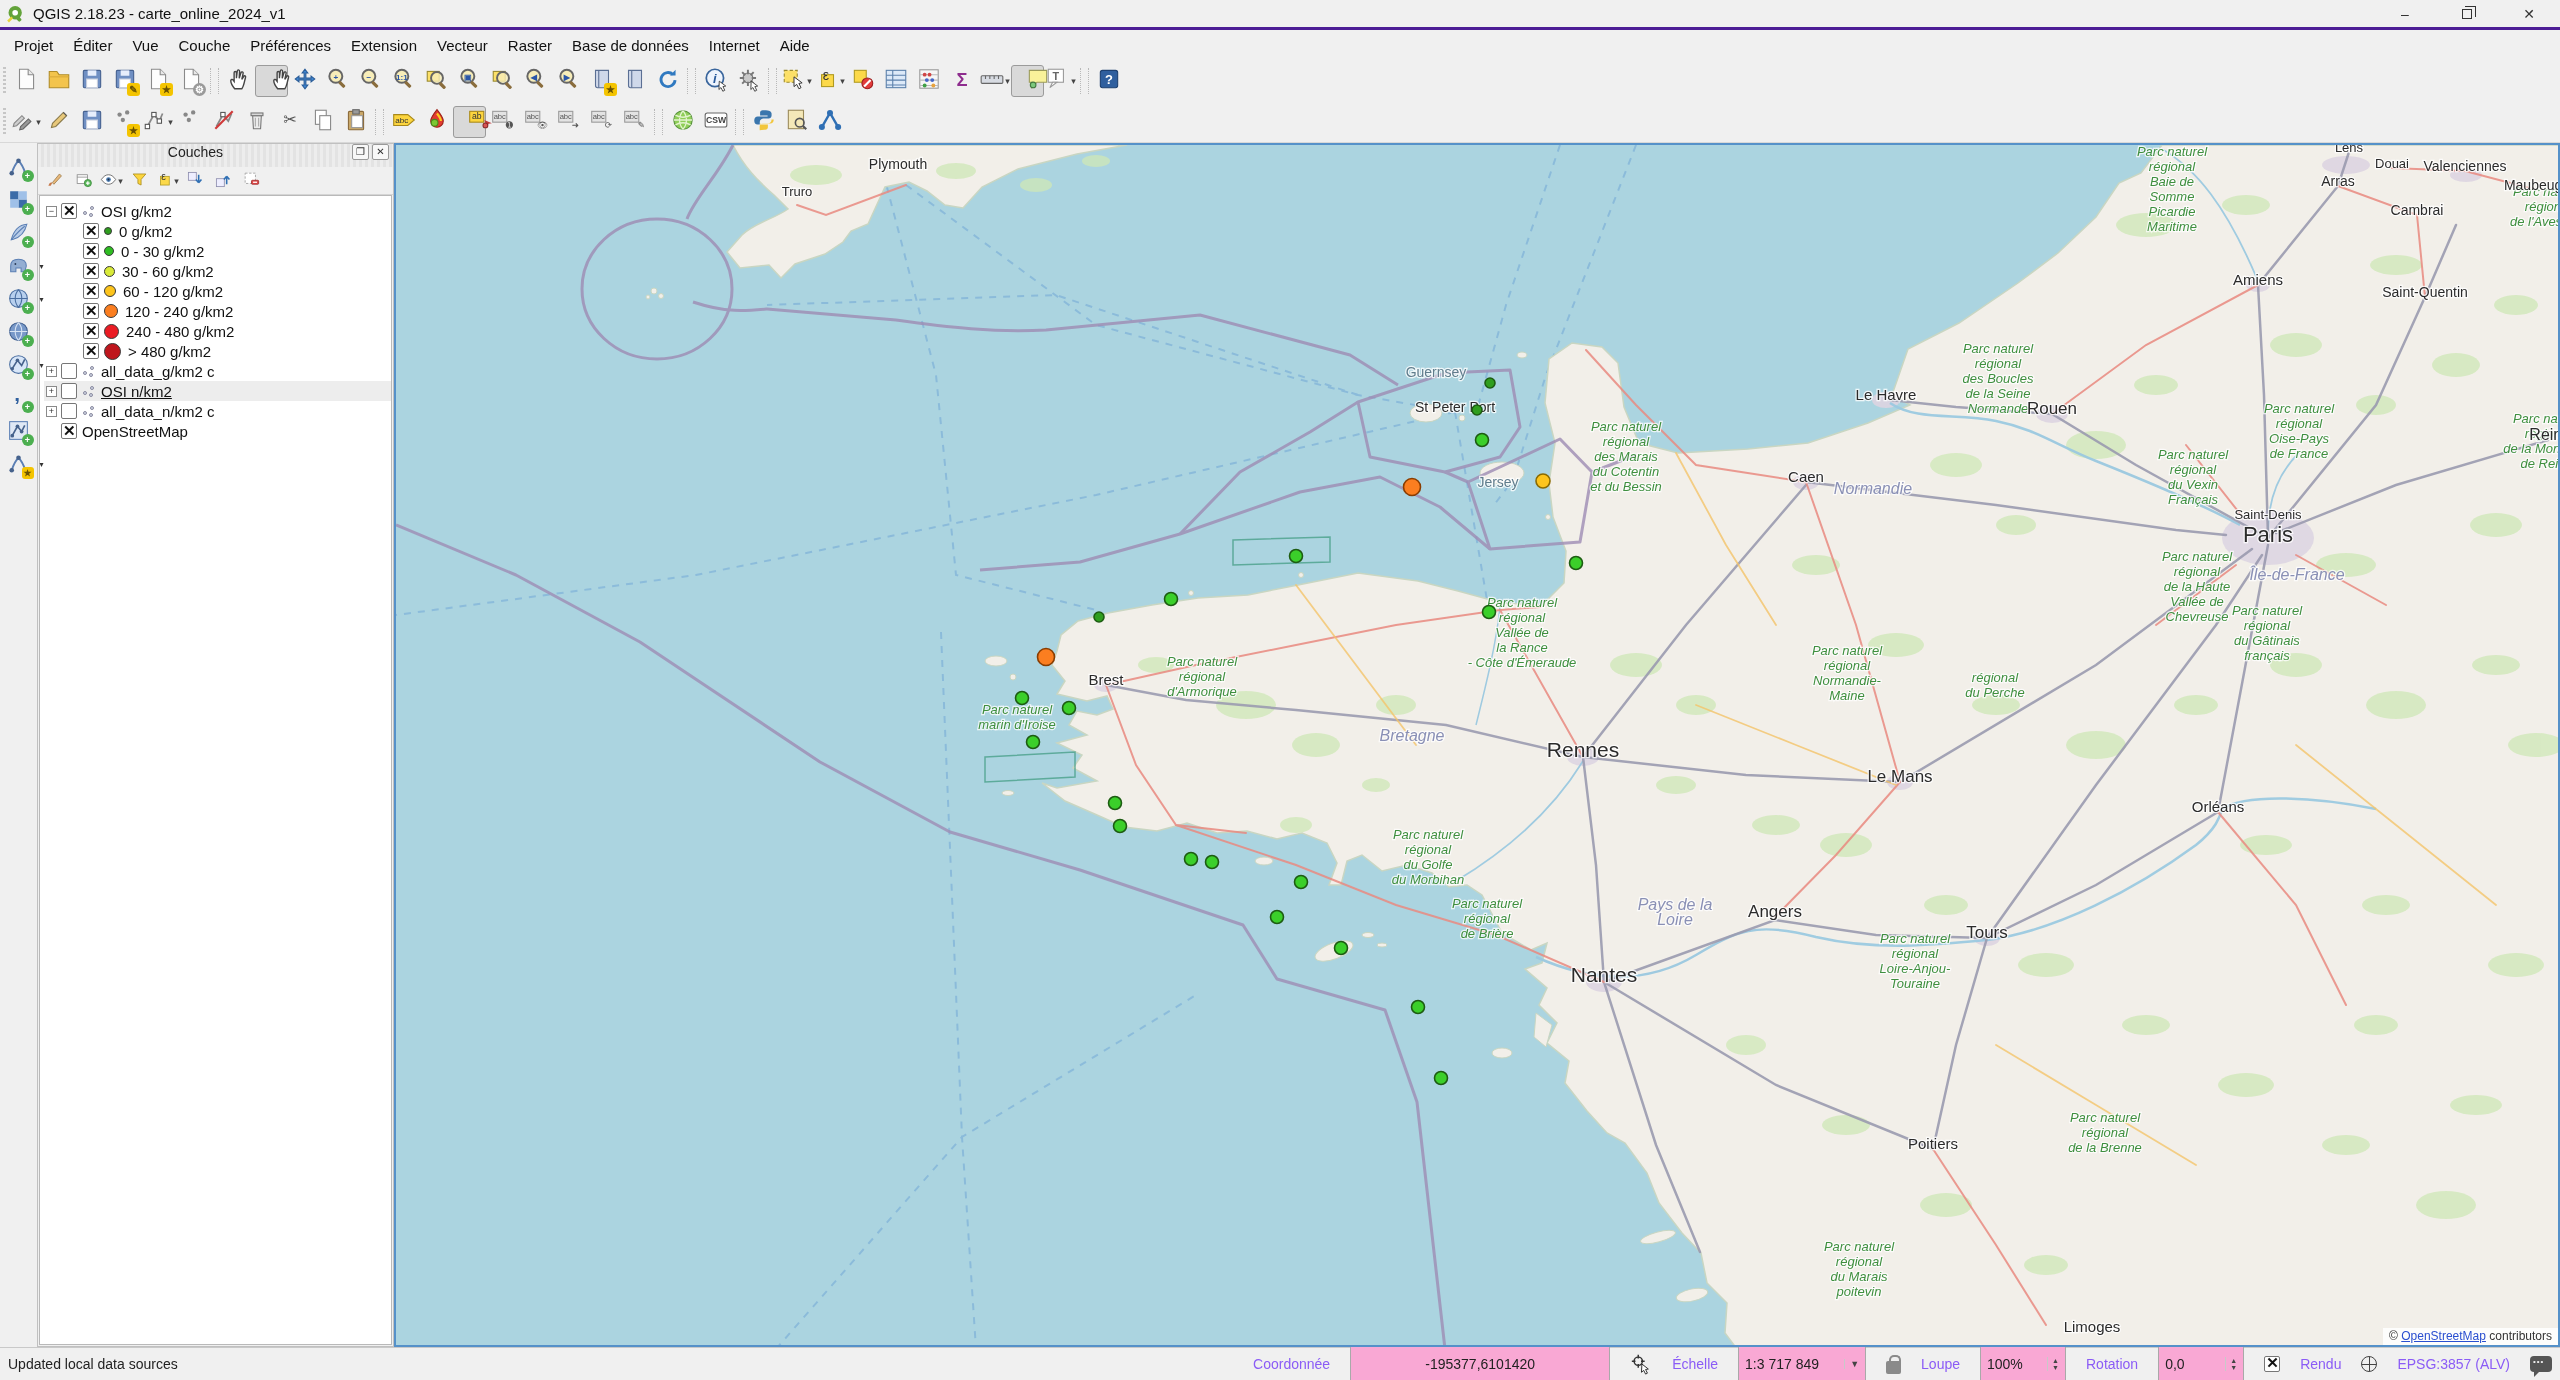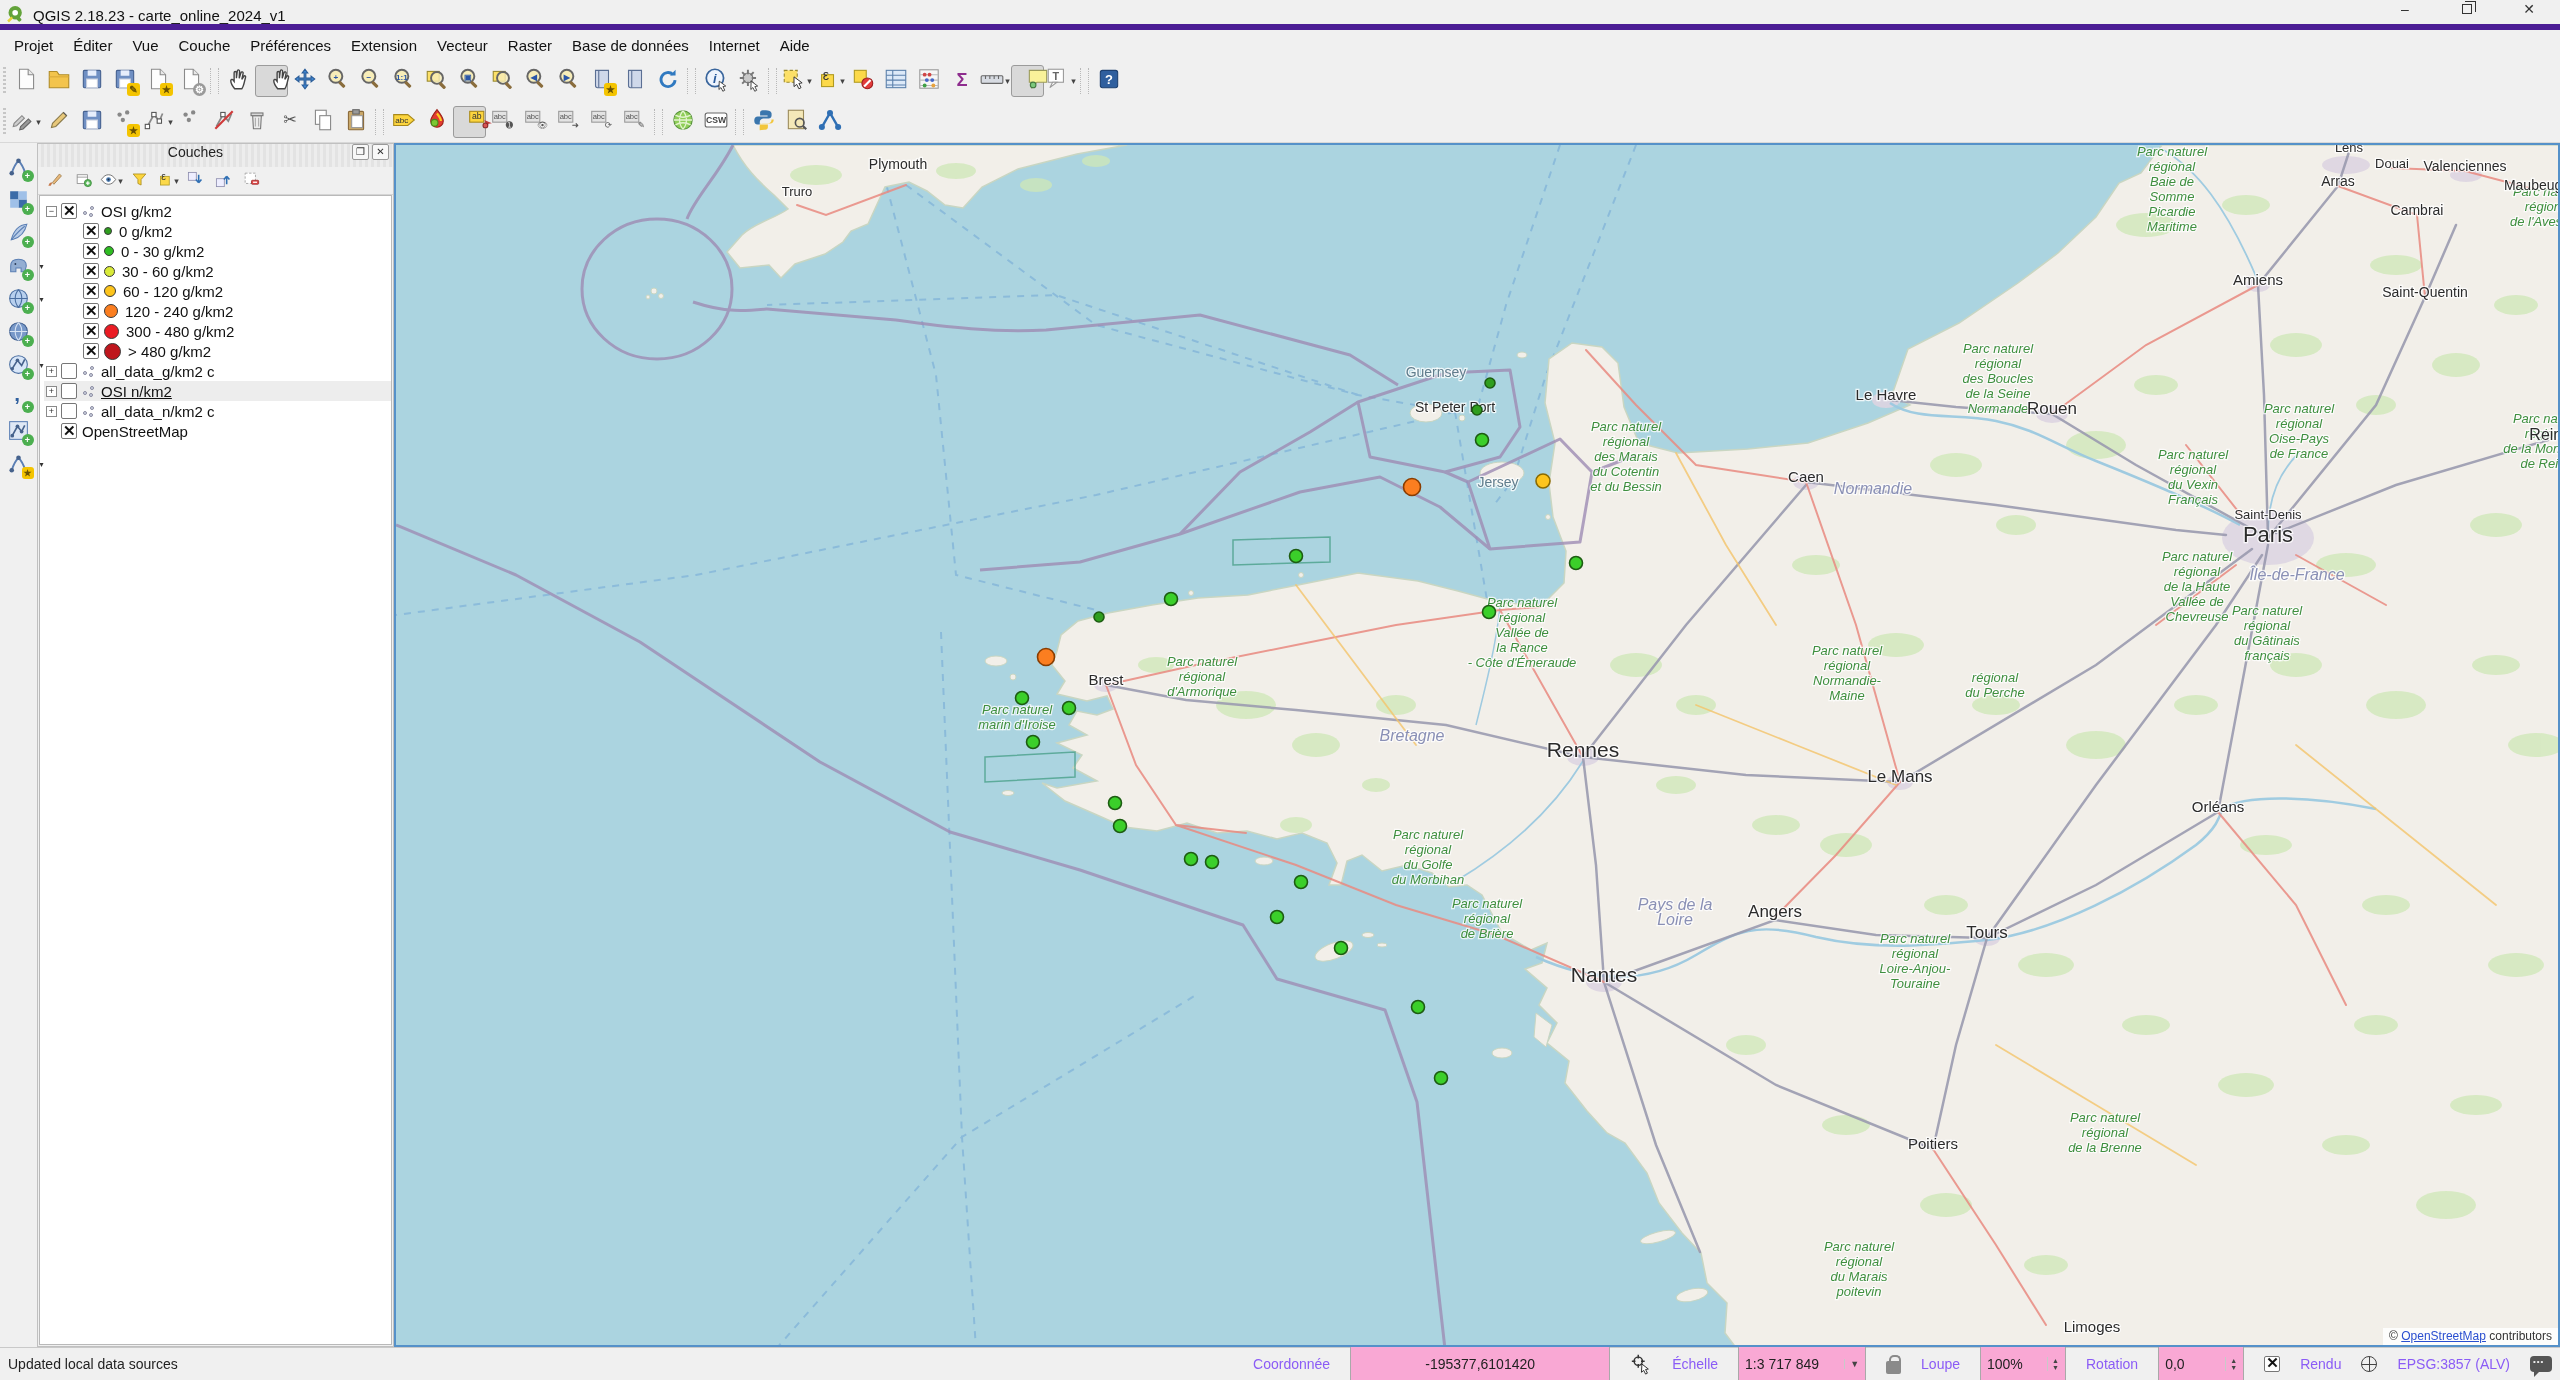--- a/index.html
+++ b/index.html
@@ -1,19 +1,19 @@
 <!DOCTYPE html>
 <html><head>
 <meta charset="utf-8">
 <style>
   * { box-sizing: border-box; margin:0; padding:0; }
   html,body { width:2560px; height:1380px; overflow:hidden; }
   body { font-family:"Liberation Sans", sans-serif; background:#f0f0f0; font-size:15px; color:#111; }
 
-  .titlebar { height:30px; background:#f0f0f0; display:flex; align-items:flex-end; padding-left:6px; border-bottom:6px solid #4c1d95;}
+  .titlebar { height:30px; background:#f0f0f0; display:flex; align-items:center; padding-left:6px; border-bottom:3px solid #4c1d95;}
   .titlebar .appicon { width:20px; height:20px; margin-right:7px; }
   .titlebar .title { font-size:15px; color:#111; flex:1; }
   .winbtns { display:flex; height:30px; }
   .winbtn { width:62px; height:30px; display:flex; align-items:center; justify-content:center; color:#333; font-size:14px; }
   .restore-glyph { width:10px; height:10px; border:1px solid #333; position:relative; }
   .restore-glyph::before { content:""; position:absolute; left:2px; top:-4px; width:10px; height:10px; border:1px solid #333; border-left:none; border-bottom:none; }
 
   .menubar { height:30px; display:flex; align-items:center; background:#f0f0f0; padding-left:4px; }
   .menu-item { padding:4px 10px; border-radius:2px; }
 
@@ -707,21 +707,21 @@
           <span class="expander none"></span>
           <span class="cbx on"></span>
           <span class="sym-dot" style="width: 14px; height: 14px; background: rgb(251, 126, 32);"></span>
           <span class="lbl">120 - 240 g/km2</span>
         </div>
         <div class="tree-row">
           <span class="tree-indent"></span>
           <span class="expander none"></span>
           <span class="cbx on"></span>
           <span class="sym-dot" style="width: 15px; height: 15px; background: rgb(235, 28, 36);"></span>
-          <span class="lbl">300 - 480 g/km2</span>
+          <span class="lbl">240 - 480 g/km2</span>
         </div>
         <div class="tree-row">
           <span class="tree-indent"></span>
           <span class="expander none"></span>
           <span class="cbx on"></span>
           <span class="sym-dot" style="width: 17px; height: 17px; background: rgb(191, 22, 29);"></span>
           <span class="lbl">&gt; 480 g/km2</span>
         </div>
         <div class="tree-row">
           <span class="expander">+</span>

